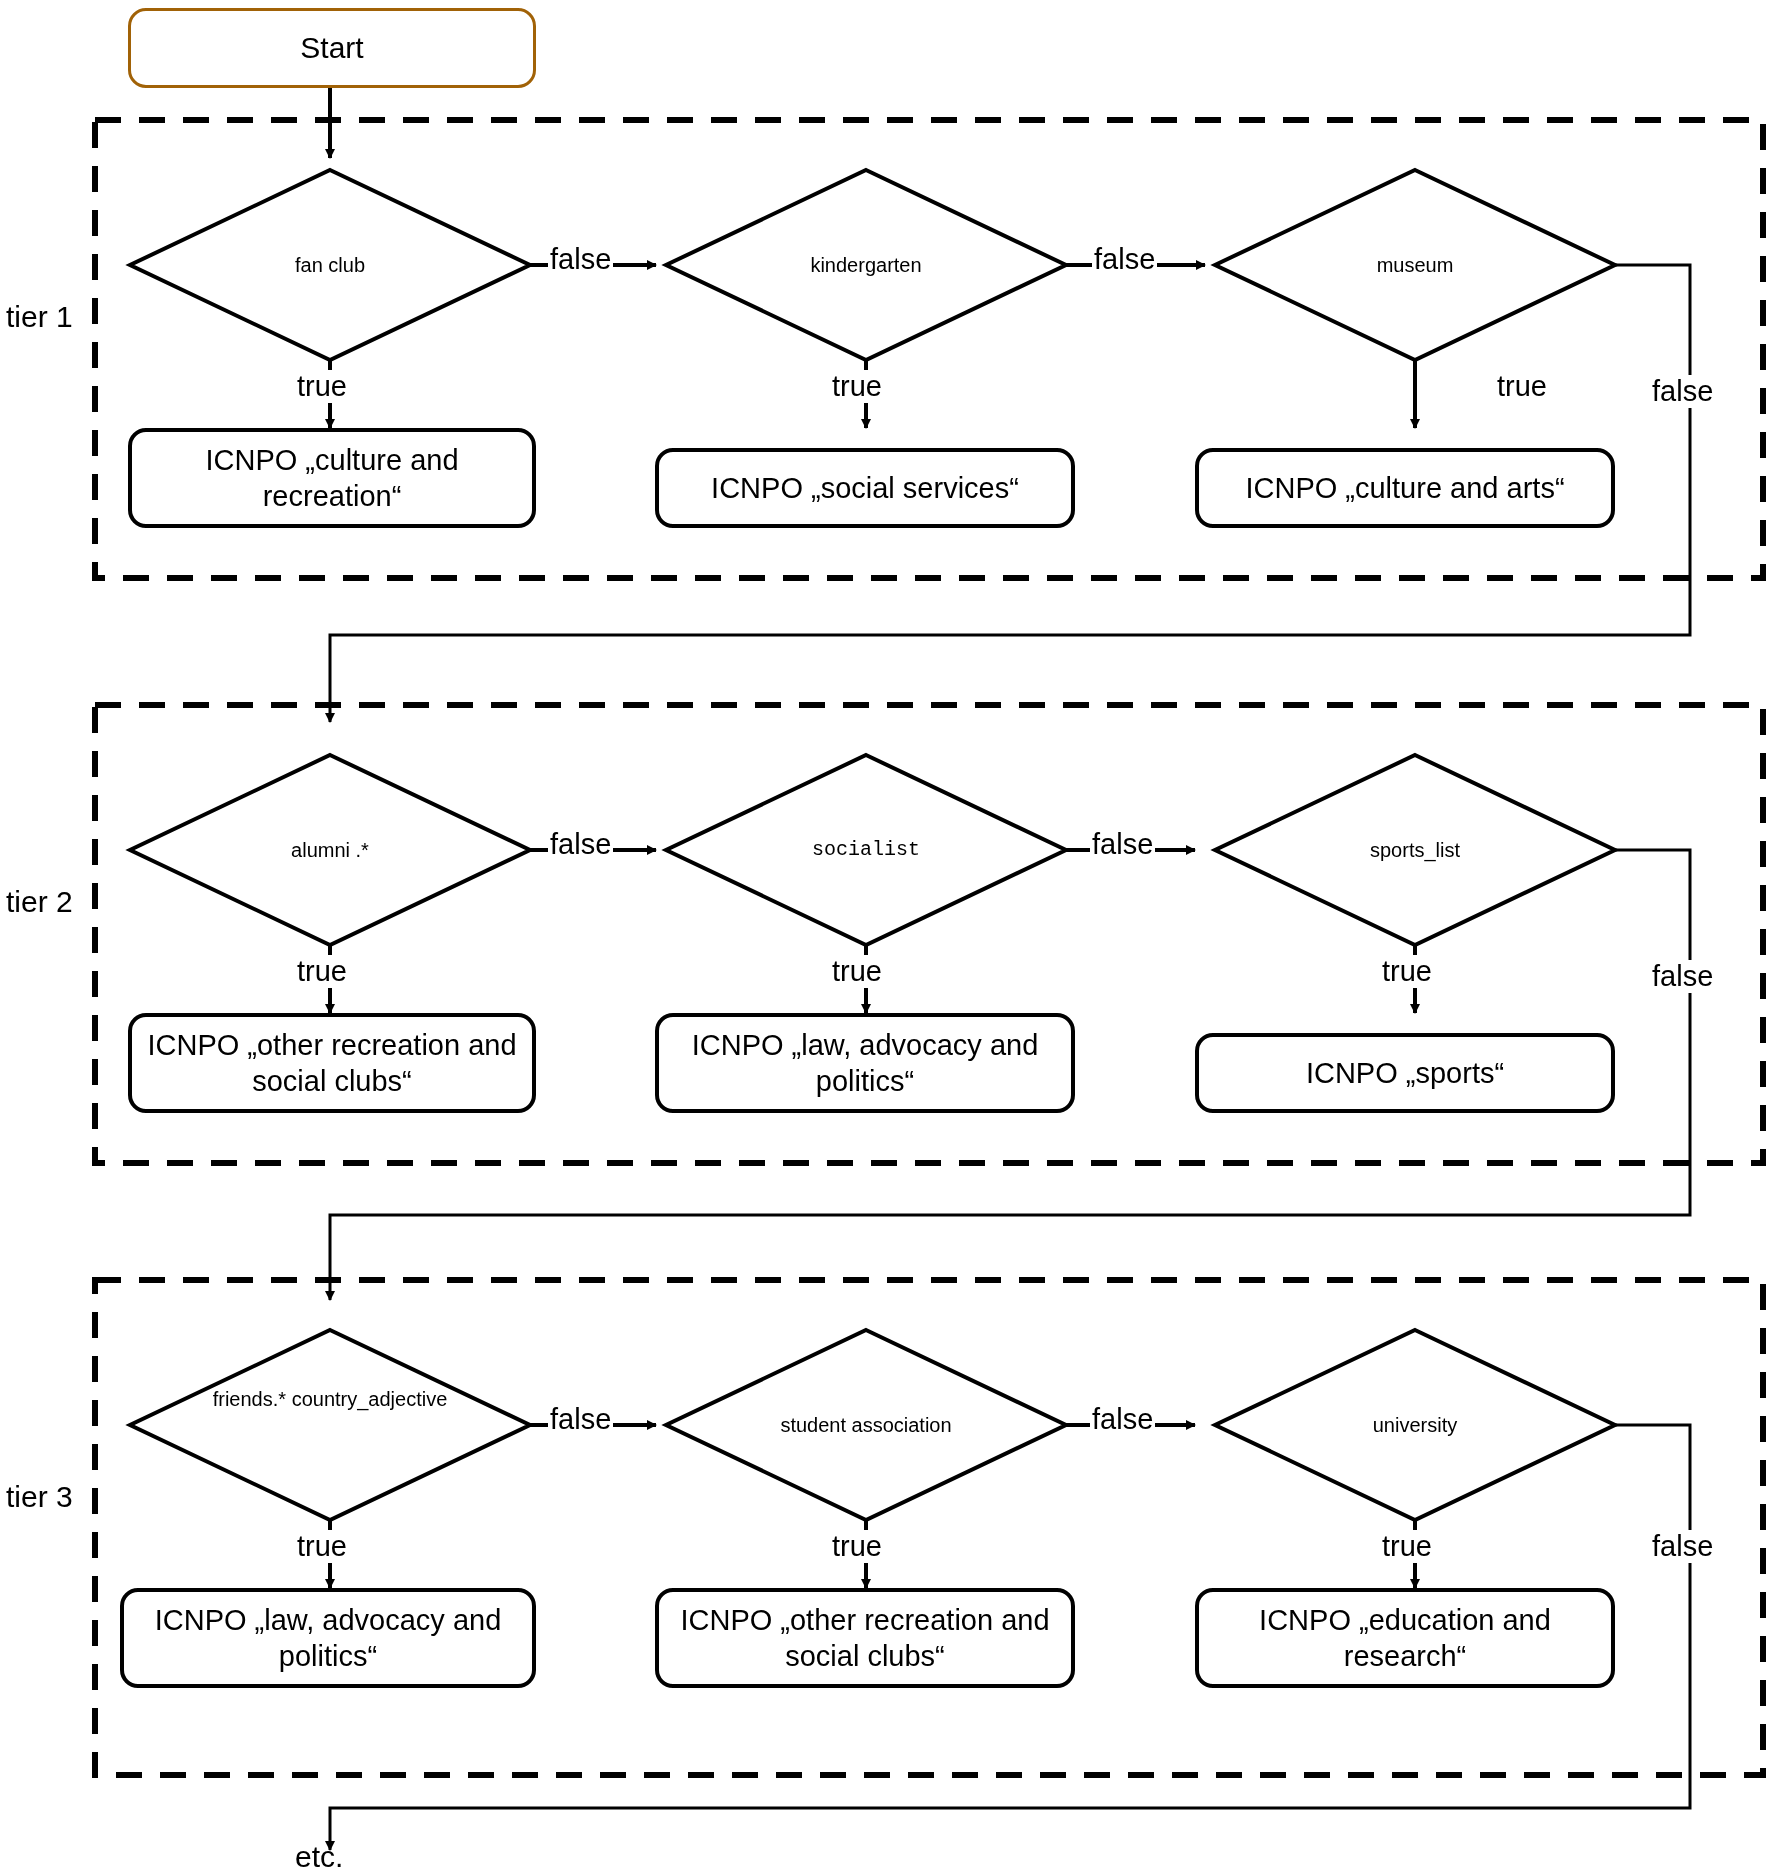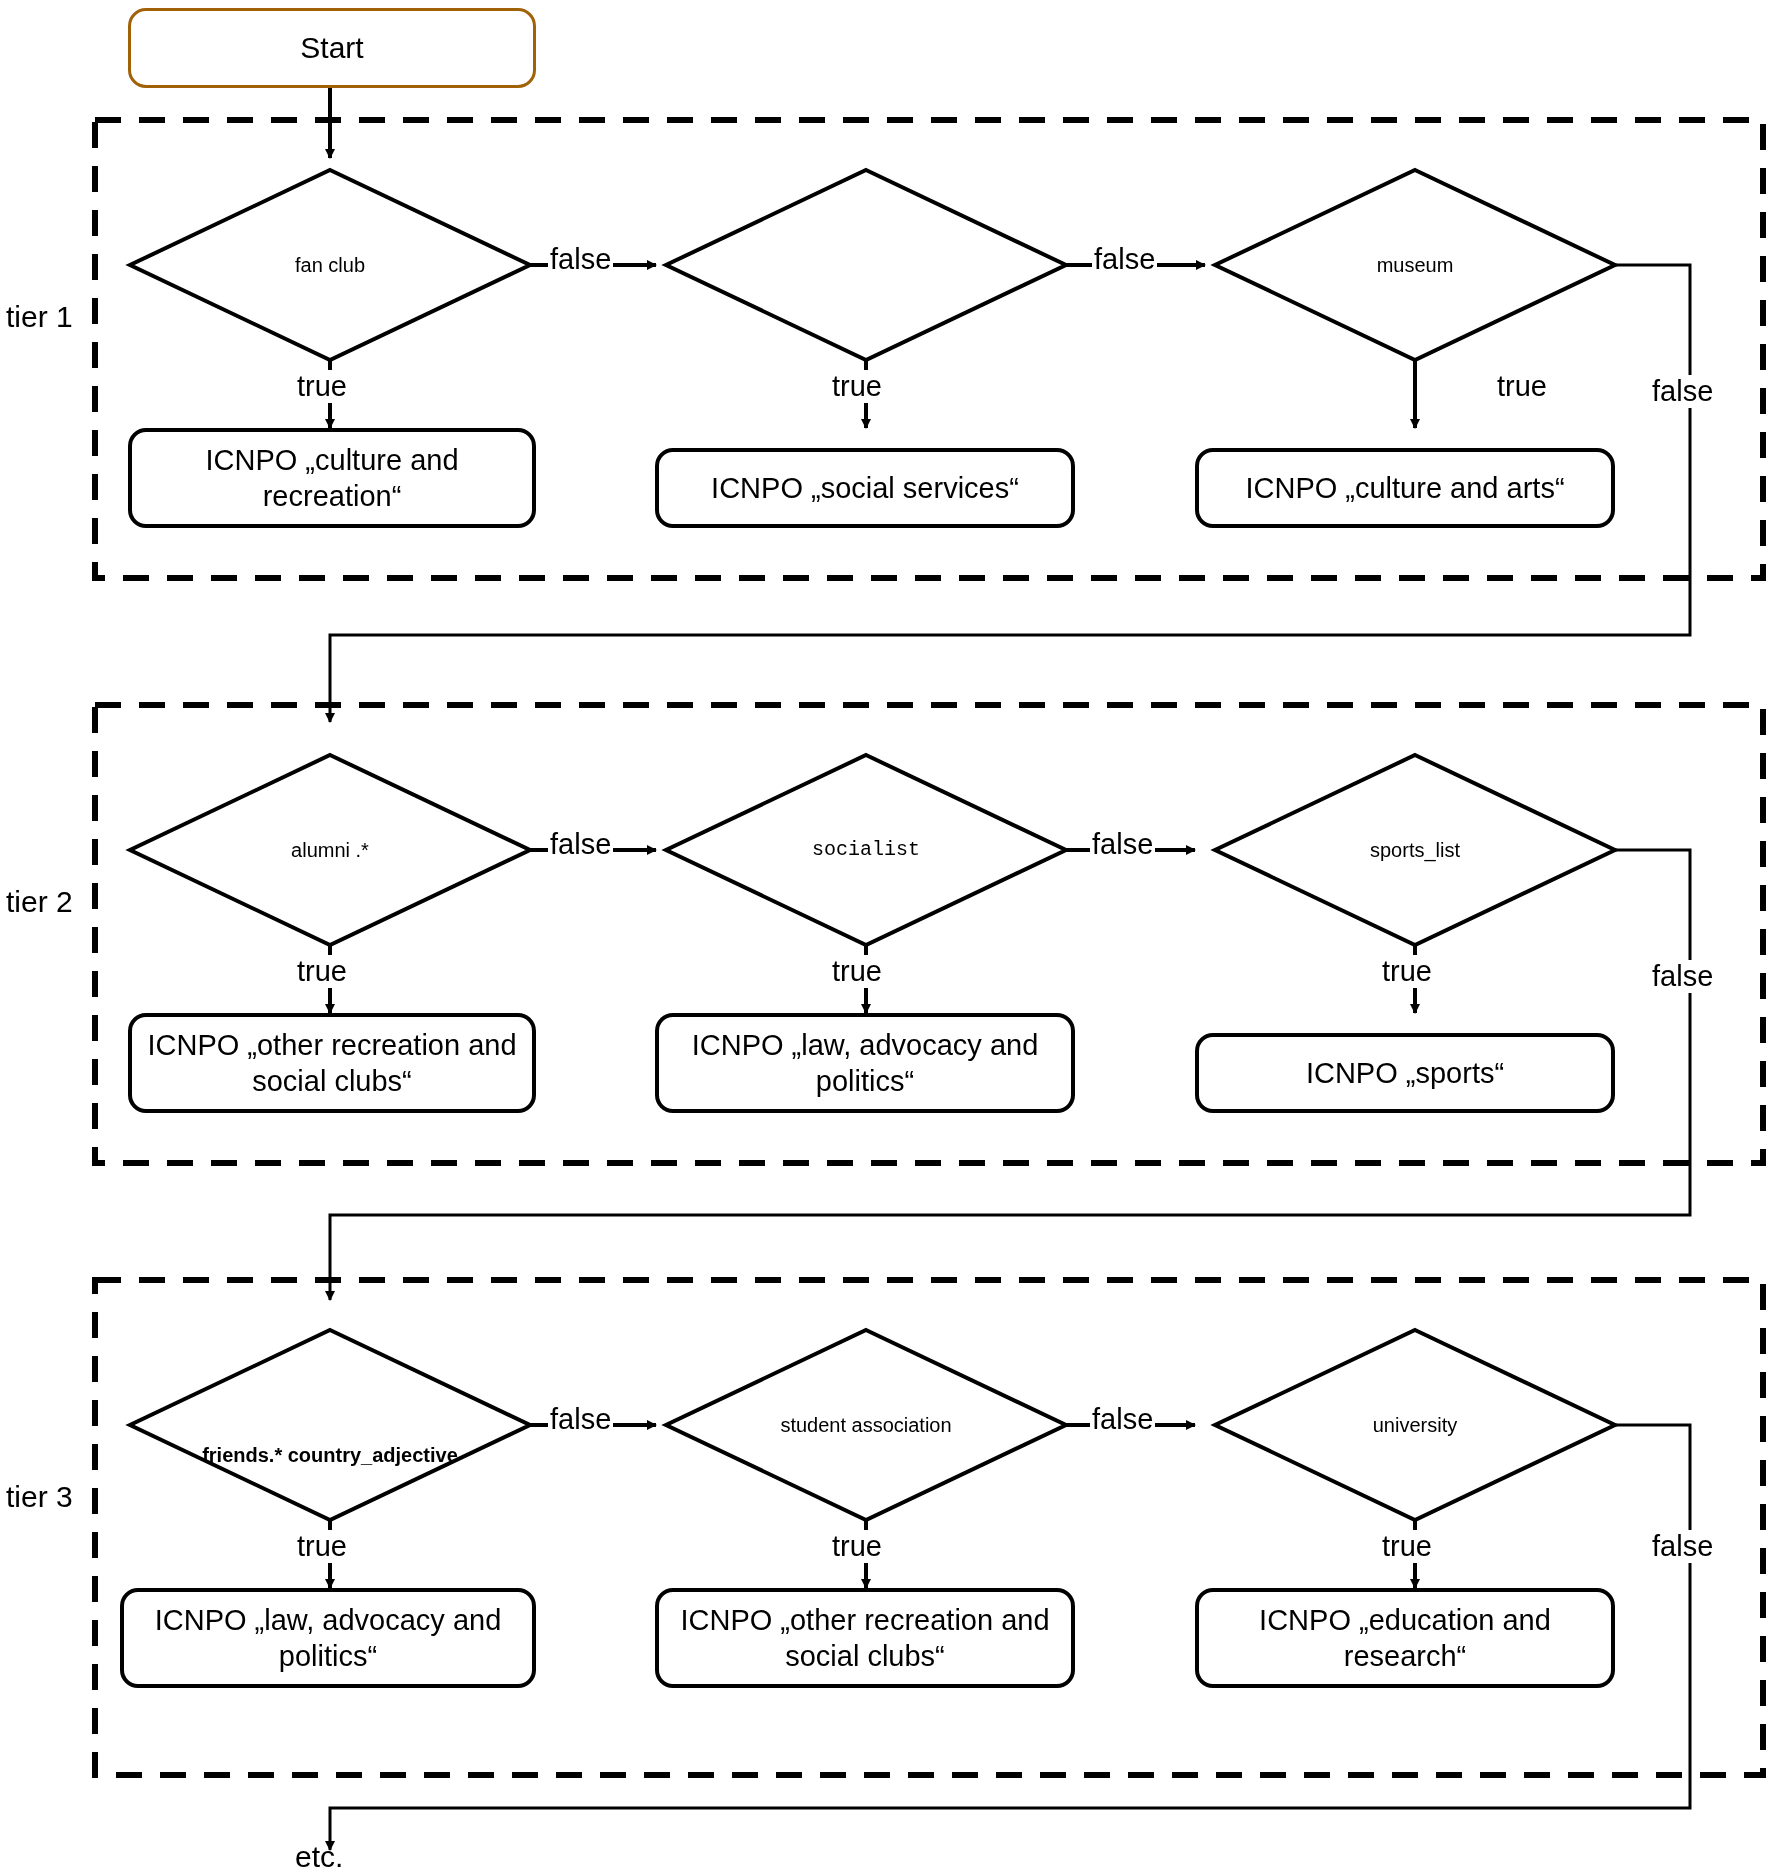--- a/index.html
+++ b/index.html
@@ -132,20 +132,21 @@
 
   <div class="node terminator" style="left:128px; top:8px; width:408px; height:80px;">
     <span>Start</span>
   </div>
 
   <div class="tier-label" style="left:6px; top:300px;">tier 1</div>
   <div class="tier-label" style="left:6px; top:885px;">tier 2</div>
   <div class="tier-label" style="left:6px; top:1480px;">tier 3</div>
 
   <div class="decision-label" style="left:170px; top:235px; width:320px; height:60px;">fan club</div>
+  <div class="decision-label" style="left:706px; top:235px; width:320px; height:60px;">kindergarten</div>
   <div class="decision-label" style="left:1255px; top:235px; width:320px; height:60px;">museum</div>
 
   <div class="node outcome" style="left:128px; top:428px; width:408px; height:100px;">
     <span>ICNPO „culture and recreation“</span>
   </div>
   <div class="node outcome" style="left:655px; top:448px; width:420px; height:80px;">
     <span>ICNPO „social services“</span>
   </div>
   <div class="node outcome" style="left:1195px; top:448px; width:420px; height:80px;">
     <span>ICNPO „culture and arts“</span>
@@ -172,21 +173,21 @@
     <span>ICNPO „sports“</span>
   </div>
 
   <div class="edge-label" style="left:548px; top:828px;">false</div>
   <div class="edge-label" style="left:1090px; top:828px;">false</div>
   <div class="edge-label" style="left:1650px; top:960px;">false</div>
   <div class="edge-label" style="left:295px; top:955px;">true</div>
   <div class="edge-label" style="left:830px; top:955px;">true</div>
   <div class="edge-label" style="left:1380px; top:955px;">true</div>
 
-  <div class="decision-label" style="left:160px; top:1415px; width:340px; height:80px;font-weight:bold;">friends.* country_adjective</div>
+  <div class="decision-label" style="left:160px; top:1359px; width:340px; height:80px;">friends.* country_adjective</div>
   <div class="decision-label" style="left:706px; top:1385px; width:320px; height:80px;">student association</div>
   <div class="decision-label" style="left:1255px; top:1395px; width:320px; height:60px;">university</div>
 
   <div class="node outcome" style="left:120px; top:1588px; width:416px; height:100px;">
     <span>ICNPO „law, advocacy and politics“</span>
   </div>
   <div class="node outcome" style="left:655px; top:1588px; width:420px; height:100px;">
     <span>ICNPO „other recreation and social clubs“</span>
   </div>
   <div class="node outcome" style="left:1195px; top:1588px; width:420px; height:100px;">

